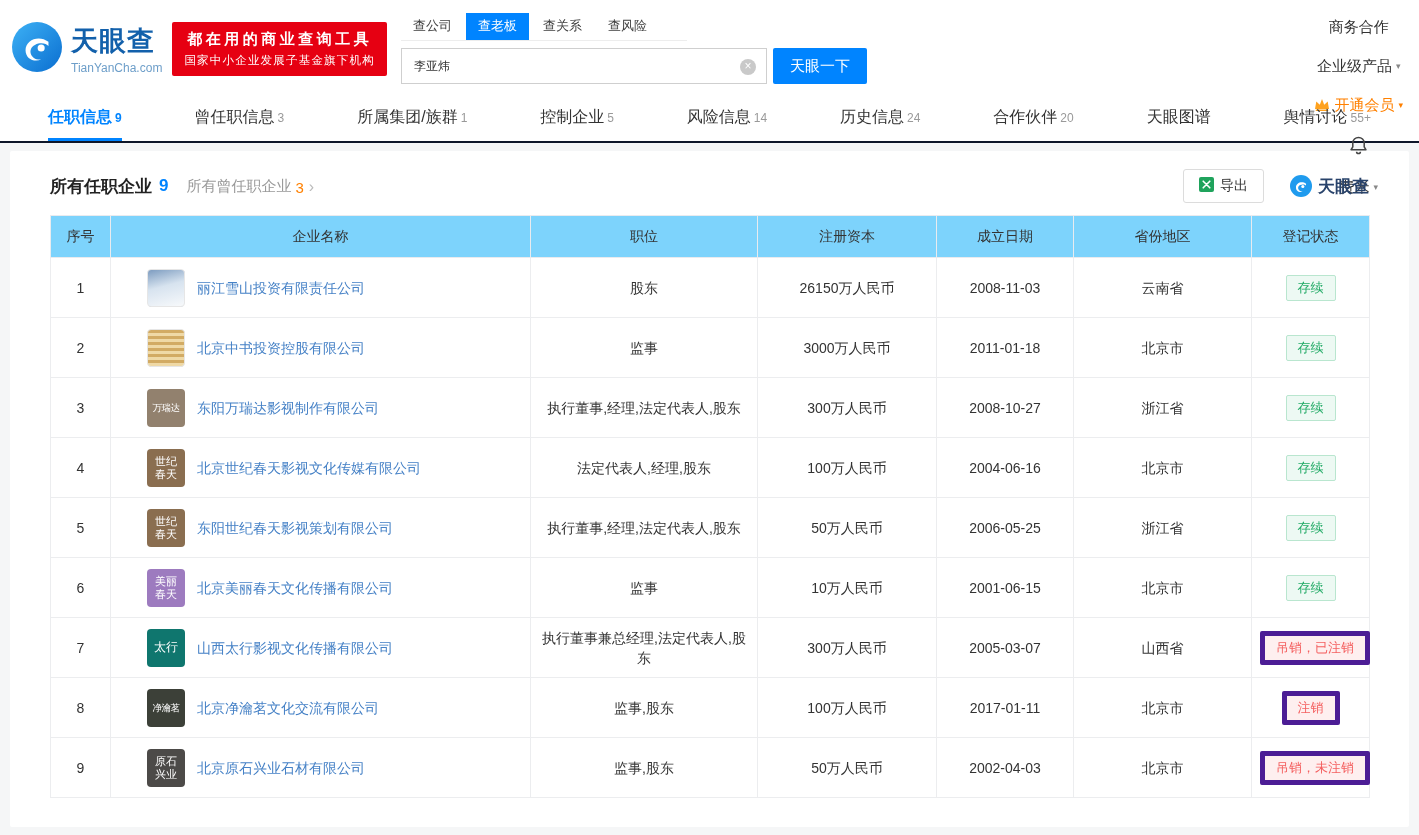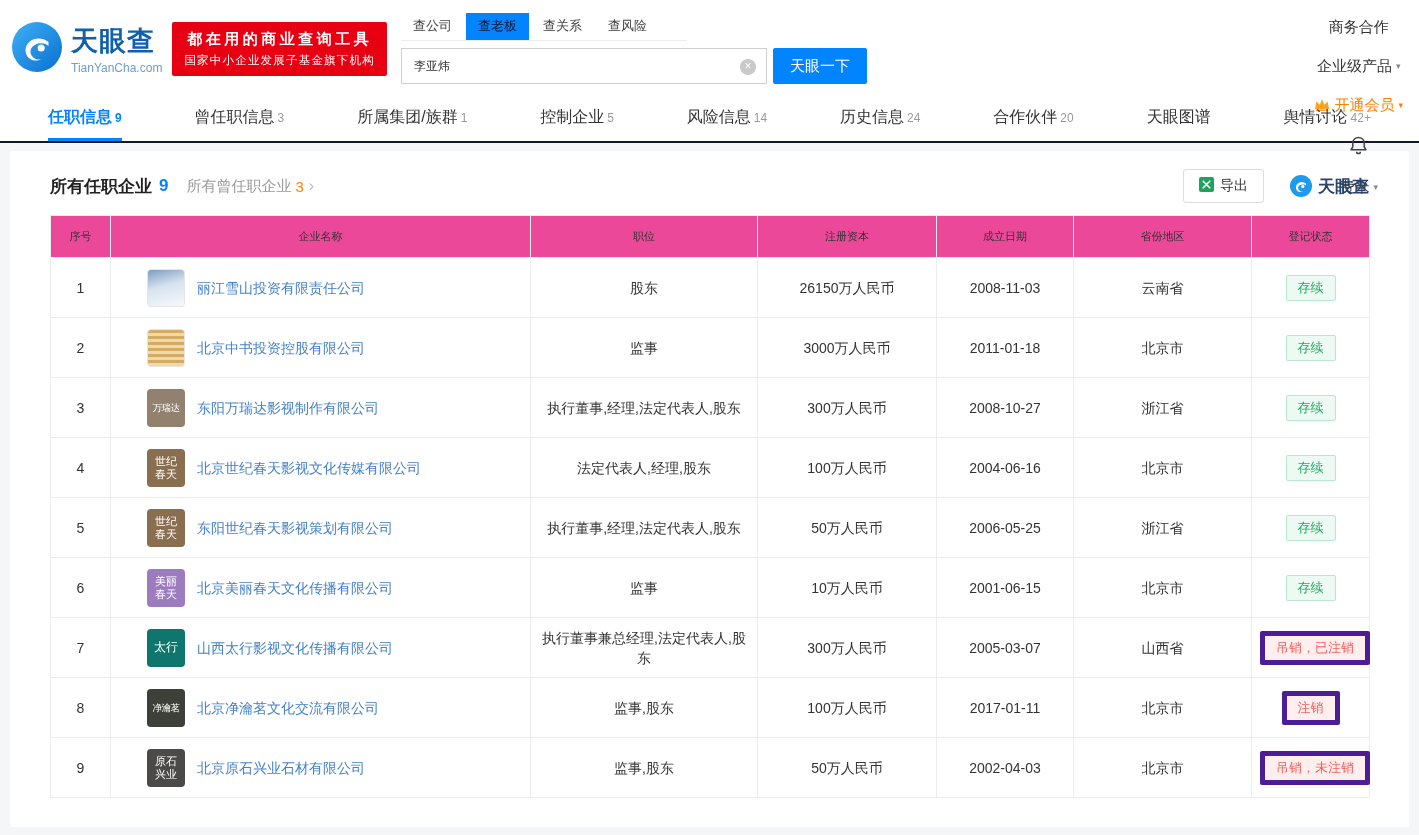--- a/index.html
+++ b/index.html
@@ -12,21 +12,21 @@
   .logo-txt .cn { font-size:27px; font-weight:bold; color:#1260ab; letter-spacing:1px; }
   .logo-txt .en { font-size:12px; color:#6d9ec9; margin-top:2px; }
   .ad-banner { margin-left:10px; background:#e60012; color:#fff; padding:8px 12px;
     border-radius:2px; text-align:center; cursor:pointer; }
   .ad1 { font-size:15px; font-weight:bold; letter-spacing:3.5px; white-space:nowrap; }
   .ad2 { font-size:11.5px; letter-spacing:1.2px; margin-top:4px; white-space:nowrap; }
 
   .search-block { margin-left:14px; }
   .search-type-tabs { display:flex; gap:2px; border-bottom:1px solid #ededed; width:fit-content; padding-right:28px; }
   .search-tab { font-size:13px; padding:4px 12px 5px; color:#404040; cursor:pointer; white-space:nowrap; }
-  .search-tab.active { background:#0084ff; color:#0f172a; }
+  .search-tab.active { background:#0084ff; color:#ffffff; }
   .search-row { display:flex; align-items:center; margin-top:7px; }
   .search-input-wrap { position:relative; width:366px; height:36px; border:1px solid #cfcfcf; background:#fff; display:flex; align-items:center; }
   .search-input-wrap input { border:none; outline:none; width:100%; height:100%; font-size:12px; color:#333; padding:0 34px 0 12px; font-family:inherit; }
   .clear-icon { position:absolute; right:10px; top:10px; width:16px; height:16px; background:#c9c9c9; color:#fff;
     border-radius:50%; font-size:12px; line-height:15px; text-align:center; cursor:pointer; }
   .search-btn { margin-left:6px; height:36px; padding:0 17px; background:#0084ff; color:#fff; border:none;
     font-size:15px; cursor:pointer; font-family:inherit; border-radius:2px; }
 
   .top-right { margin-left:auto; margin-right:16px; display:flex; align-items:center; gap:20px;
     margin-top:26px; font-size:15px; color:#333; white-space:nowrap;flex-direction:column; }
@@ -47,30 +47,30 @@
   .pt-count { font-size:12px; color:#999; margin-left:3px; }
   .page-tab.active .pt-count { color:#0084ff; }
 
   
   .content { background:#f5f6f7; height:692px; padding:8px 10px; }
   .card { background:#fff; height:100%; padding:6px 40px 0; border-radius:2px; overflow:hidden; }
 
   .section-head { display:flex; align-items:center; height:58px; }
   .sec-title { font-size:17px; font-weight:bold; color:#222; }
   .sec-count { font-size:17px; font-weight:bold; color:#0084ff; margin-left:7px; }
-  .sec-sub { margin-left:18px; display:flex; align-items:center; color:#999; font-size:15px; cursor:pointer; }
+  .sec-sub { margin-left:18px; display:flex; align-items:flex-end; color:#999; font-size:15px; cursor:pointer; }
   .sub-count { color:#ff8000; margin:0 4px; }
   .sub-arrow { color:#bbb; font-size:16px; margin-left:1px; }
   .head-right { margin-left:auto; display:flex; align-items:center; gap:26px; }
   .export-btn { display:flex; align-items:center; gap:6px; border:1px solid #dcdcdc; background:#fff;
     padding:7px 15px; border-radius:3px; font-size:14px; color:#333; cursor:pointer; font-family:inherit; }
   .watermark { display:flex; align-items:center; gap:6px; font-size:17px; font-weight:bold; color:#29436b; }
 
   .pos-table { width:100%; border-collapse:collapse; table-layout:fixed; }
-  .pos-table th { background:#ec4899; border:1px solid #e9ebef; height:42px; font-weight:400; font-size:11px; color:#333; }
+  .pos-table th { background:#7dd3fc; border:1px solid #e9ebef; height:42px; font-weight:400; font-size:14px; color:#333; }
   .pos-table td { border:1px solid #ecedef; height:60px; font-size:14px; color:#333; text-align:center;
     padding:4px 8px; line-height:20px; }
   .c-company { text-align:left !important; padding-left:16px !important; }
   .company-wrap { display:flex; align-items:center;padding-left:20px; }
   .logo-box,.logo-img { width:38px; height:38px; border-radius:4px; margin-right:12px; flex-shrink:0;
     display:flex; flex-direction:column; align-items:center; justify-content:center; color:#fff; }
   .logo-line { font-size:11px; line-height:13px; display:block; white-space:nowrap; }
   .l1 .logo-line { font-size:12px; }
   .logo-line.small { font-size:9.5px; letter-spacing:-0.5px; }
   .logo-img { border:1px solid #e6e6e6; }
@@ -199,21 +199,21 @@
     </div>
     <div class="page-tab">
       <span class="pt-label">合作伙伴</span>
       <sup class="pt-count">20</sup>
     </div>
     <div class="page-tab">
       <span class="pt-label">天眼图谱</span>
     </div>
     <div class="page-tab">
       <span class="pt-label">舆情讨论</span>
-      <sup class="pt-count">42+</sup>
+      <sup class="pt-count">55+</sup>
     </div>
   </nav>
 
 <div class="content">
   <div class="card">
 
     <div class="section-head">
       <span class="sec-title">所有任职企业</span>
       <span class="sec-count">9</span>
       <span class="sec-sub">

